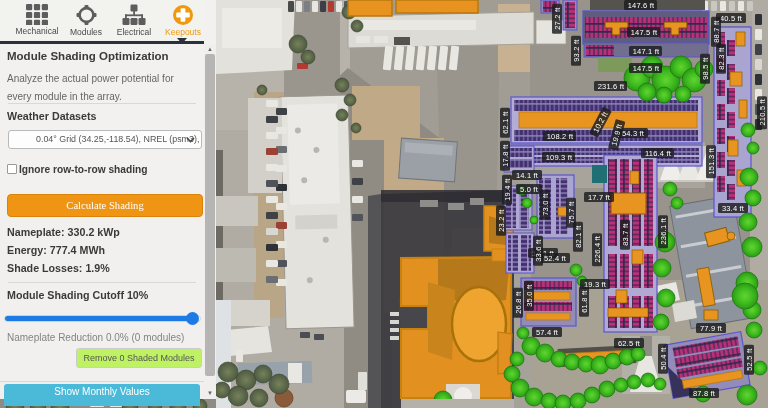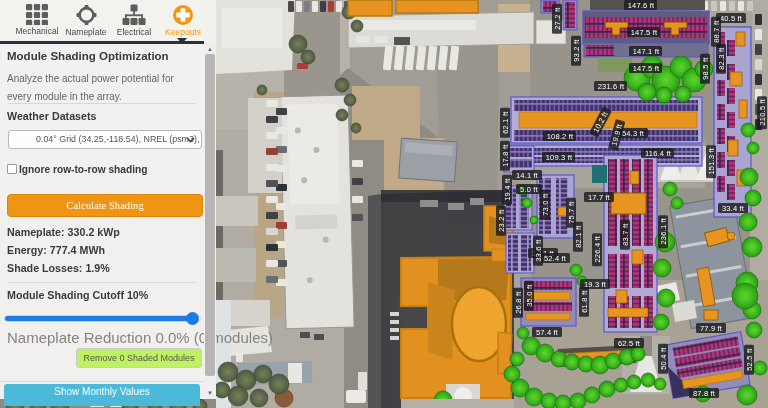--- a/index.html
+++ b/index.html
@@ -748,21 +748,21 @@
     <div class="tab" style="left:64px;width:44px;">
       <svg width="23" height="22" viewBox="0 0 23 22">
         <circle cx="11.5" cy="11" r="6.9" fill="none" stroke="#5d5d5d" stroke-width="2.6"></circle>
         <g fill="#5d5d5d">
           <rect x="9.5" y="1" width="4" height="4" rx="1"></rect>
           <rect x="9.5" y="17" width="4" height="4" rx="1"></rect>
           <rect x="1.5" y="9" width="4" height="4" rx="1"></rect>
           <rect x="17.5" y="9" width="4" height="4" rx="1"></rect>
         </g>
       </svg>
-      <div class="tlbl">Nameplate</div>
+      <div class="tlbl">Modules</div>
     </div>
 
     <div class="tab" style="left:113px;width:42px;">
       <svg width="24" height="22" viewBox="0 0 24 22">
         <g fill="#5d5d5d">
           <rect x="8.5" y="0.5" width="7" height="7" rx="1.2"></rect>
           <rect x="11.2" y="6" width="1.8" height="5"></rect>
           <rect x="3" y="10.4" width="18" height="1.8"></rect>
           <rect x="3" y="10.4" width="1.8" height="4"></rect>
           <rect x="19.2" y="10.4" width="1.8" height="4"></rect>
@@ -811,21 +811,21 @@
 
   <div class="hr" style="top:282px;"></div>
 
   <div class="h1" style="top:289px;">Module Shading Cutoff 10%</div>
 
   <div id="slider">
         <div id="sfill"></div>
         <div id="sknob"></div>
       </div>
 
-  <div class="para" style="top:329px;color:#848484;font-size:15px;">Nameplate Reduction 0.0% (0 modules)</div>
+  <div class="para" style="top:329px;color:#848484;font-size:10px;">Nameplate Reduction 0.0% (0 modules)</div>
 
   <div id="rmbtn">Remove 0 Shaded Modules</div>
 
   <div class="hr" style="top:381px;left:0;width:204px;"></div>
 
   <div id="monthbtn">Show Monthly Values</div>
 
   <div id="sbar">
     <div id="sbup">▲</div>
     <div id="sbthumb"></div>

